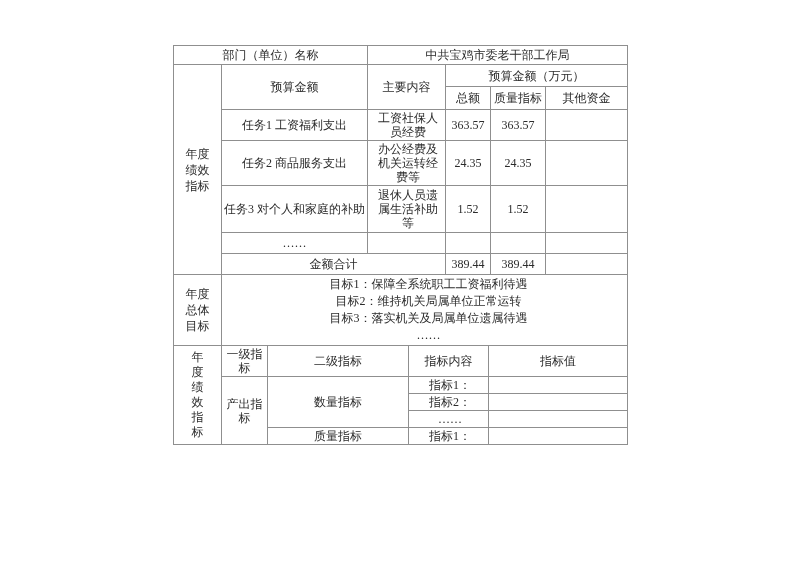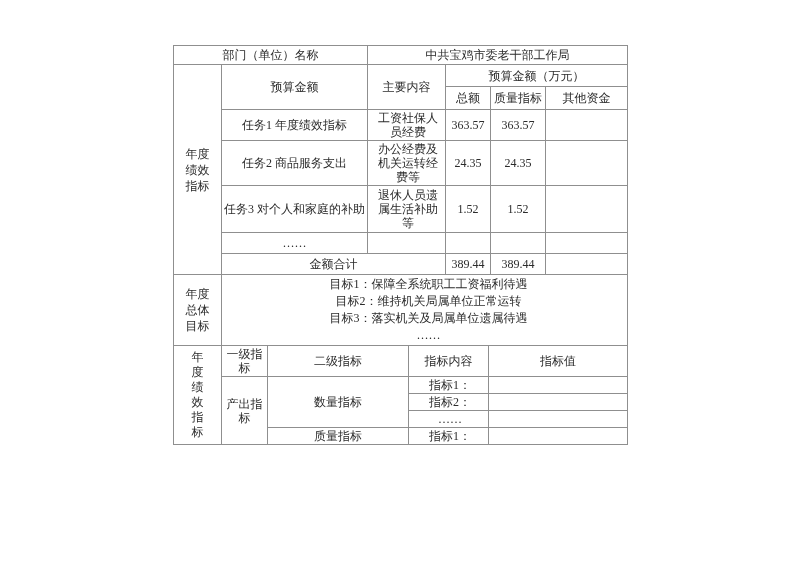--- a/index.html
+++ b/index.html
@@ -74,21 +74,21 @@
       <td rowspan="2">预算金额</td>
       <td rowspan="2">主要内容</td>
       <td colspan="3">预算金额（万元）</td>
     </tr>
     <tr class="r-h2">
       <td>总额</td>
       <td>质量指标</td>
       <td>其他资金</td>
     </tr>
     <tr class="r-task1">
-      <td>任务1 年度绩效指标</td>
+      <td>任务1 工资福利支出</td>
       <td class="left">工资社保人员经费</td>
       <td>363.57</td>
       <td>363.57</td>
       <td></td>
     </tr>
     <tr class="r-task2">
       <td>任务2 商品服务支出</td>
       <td class="left">办公经费及机关运转经费等</td>
       <td>24.35</td>
       <td>24.35</td>

